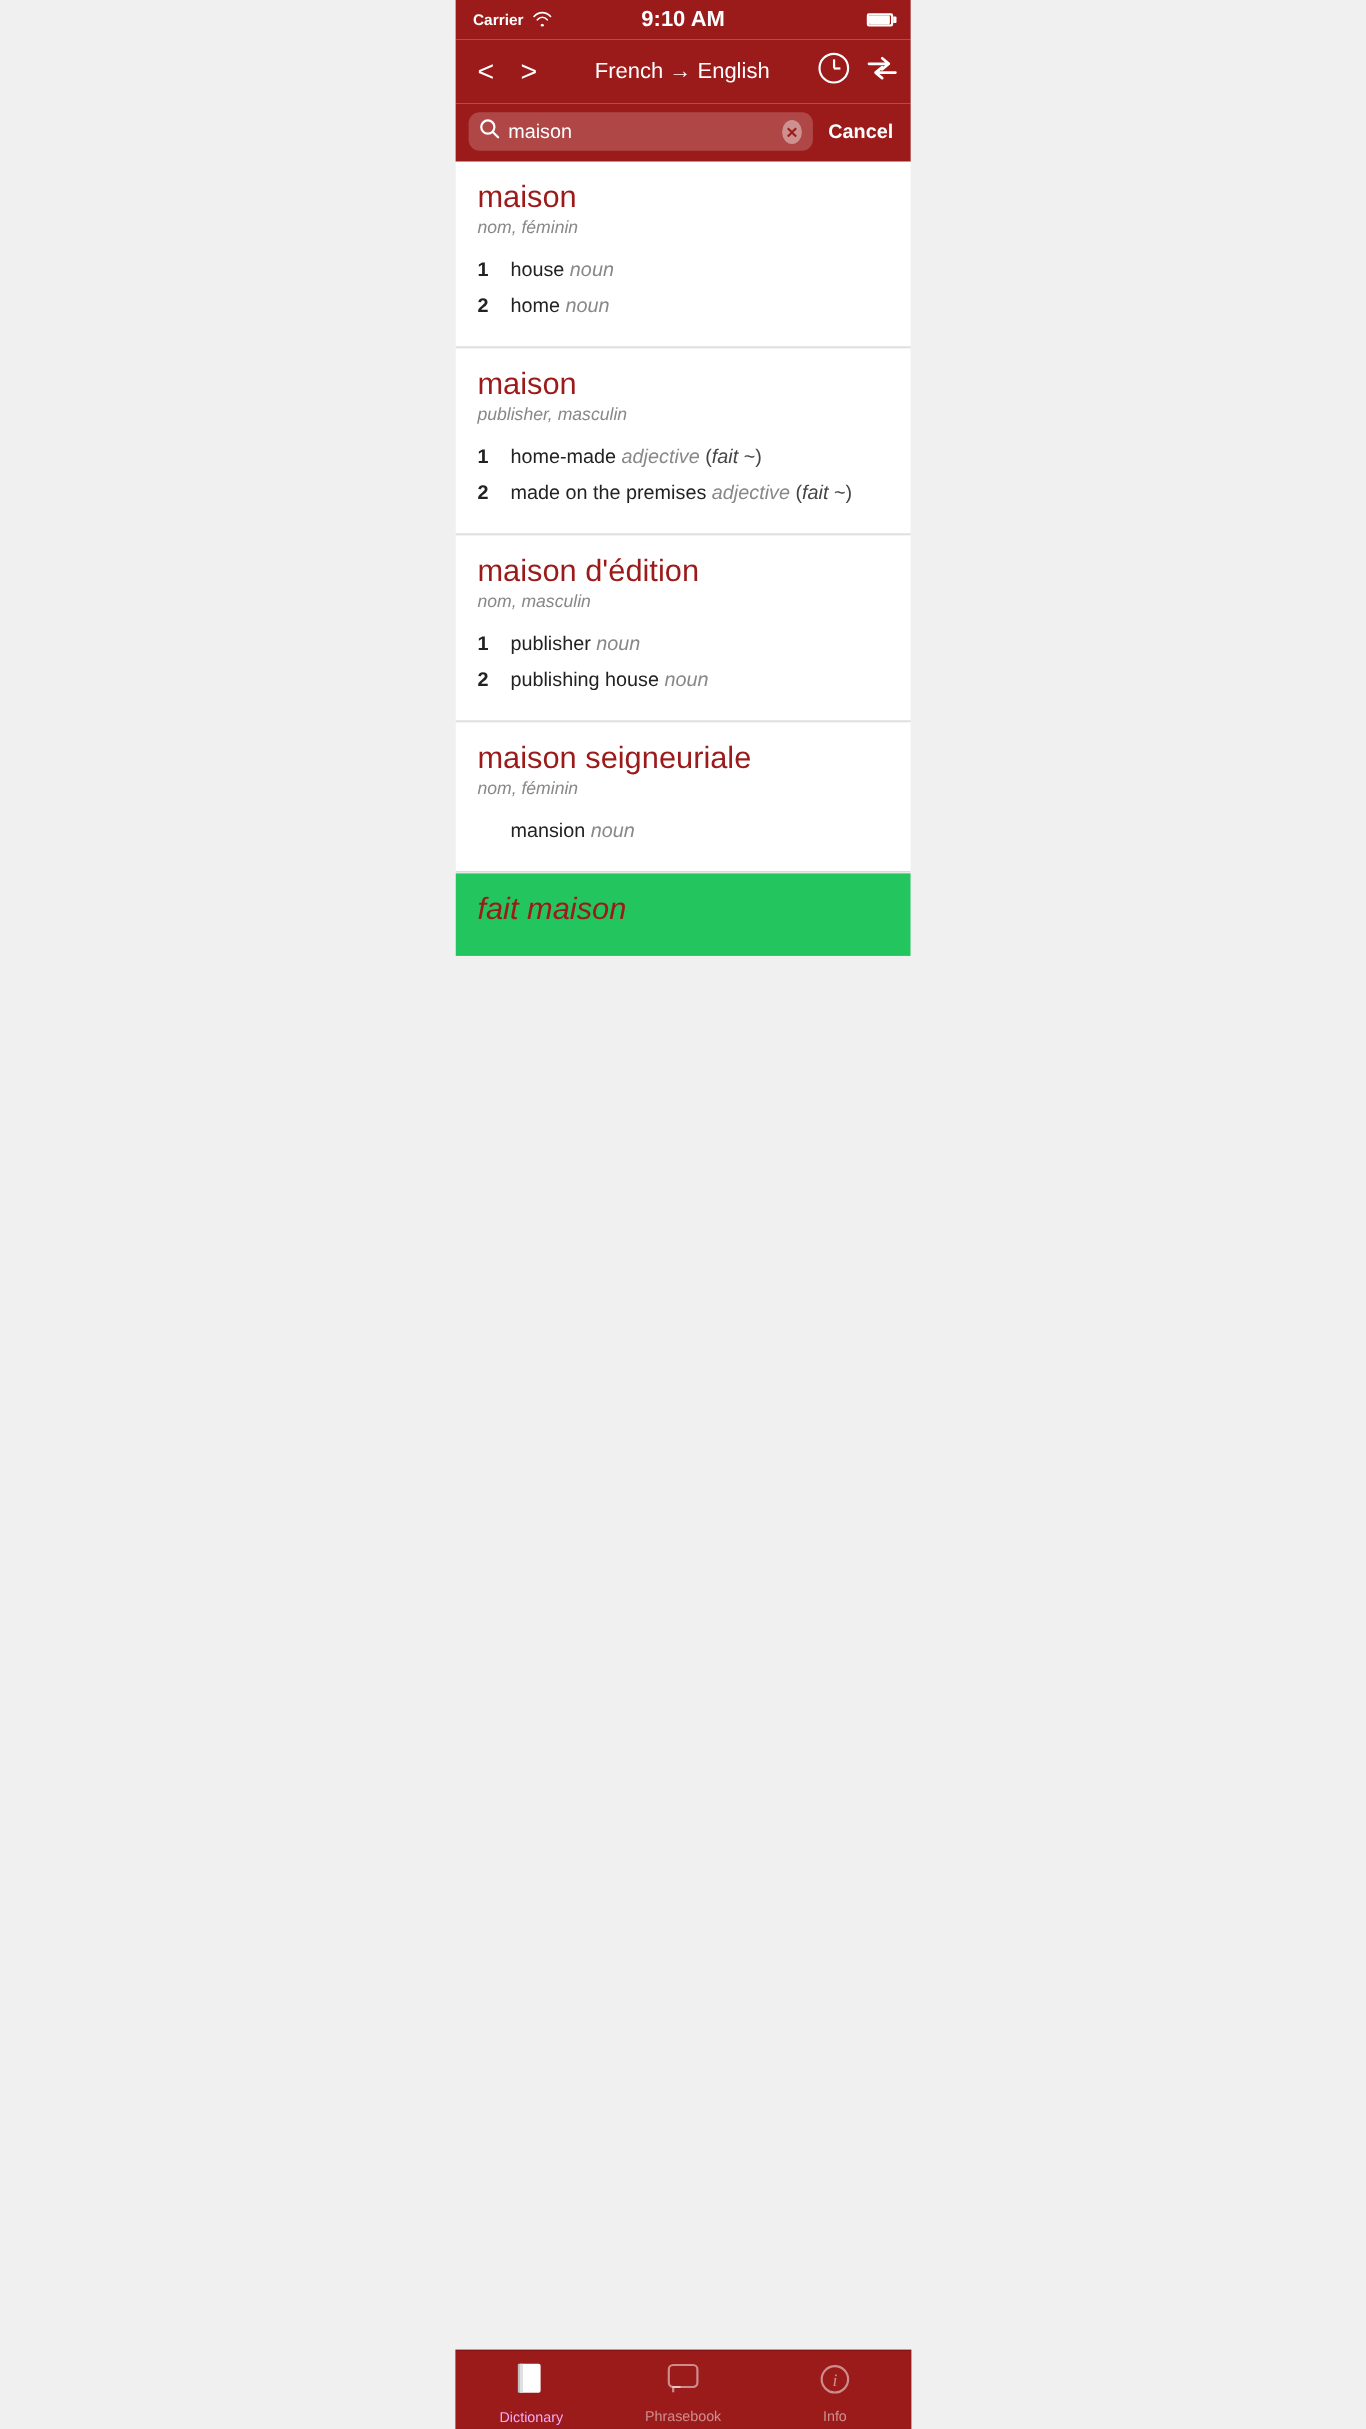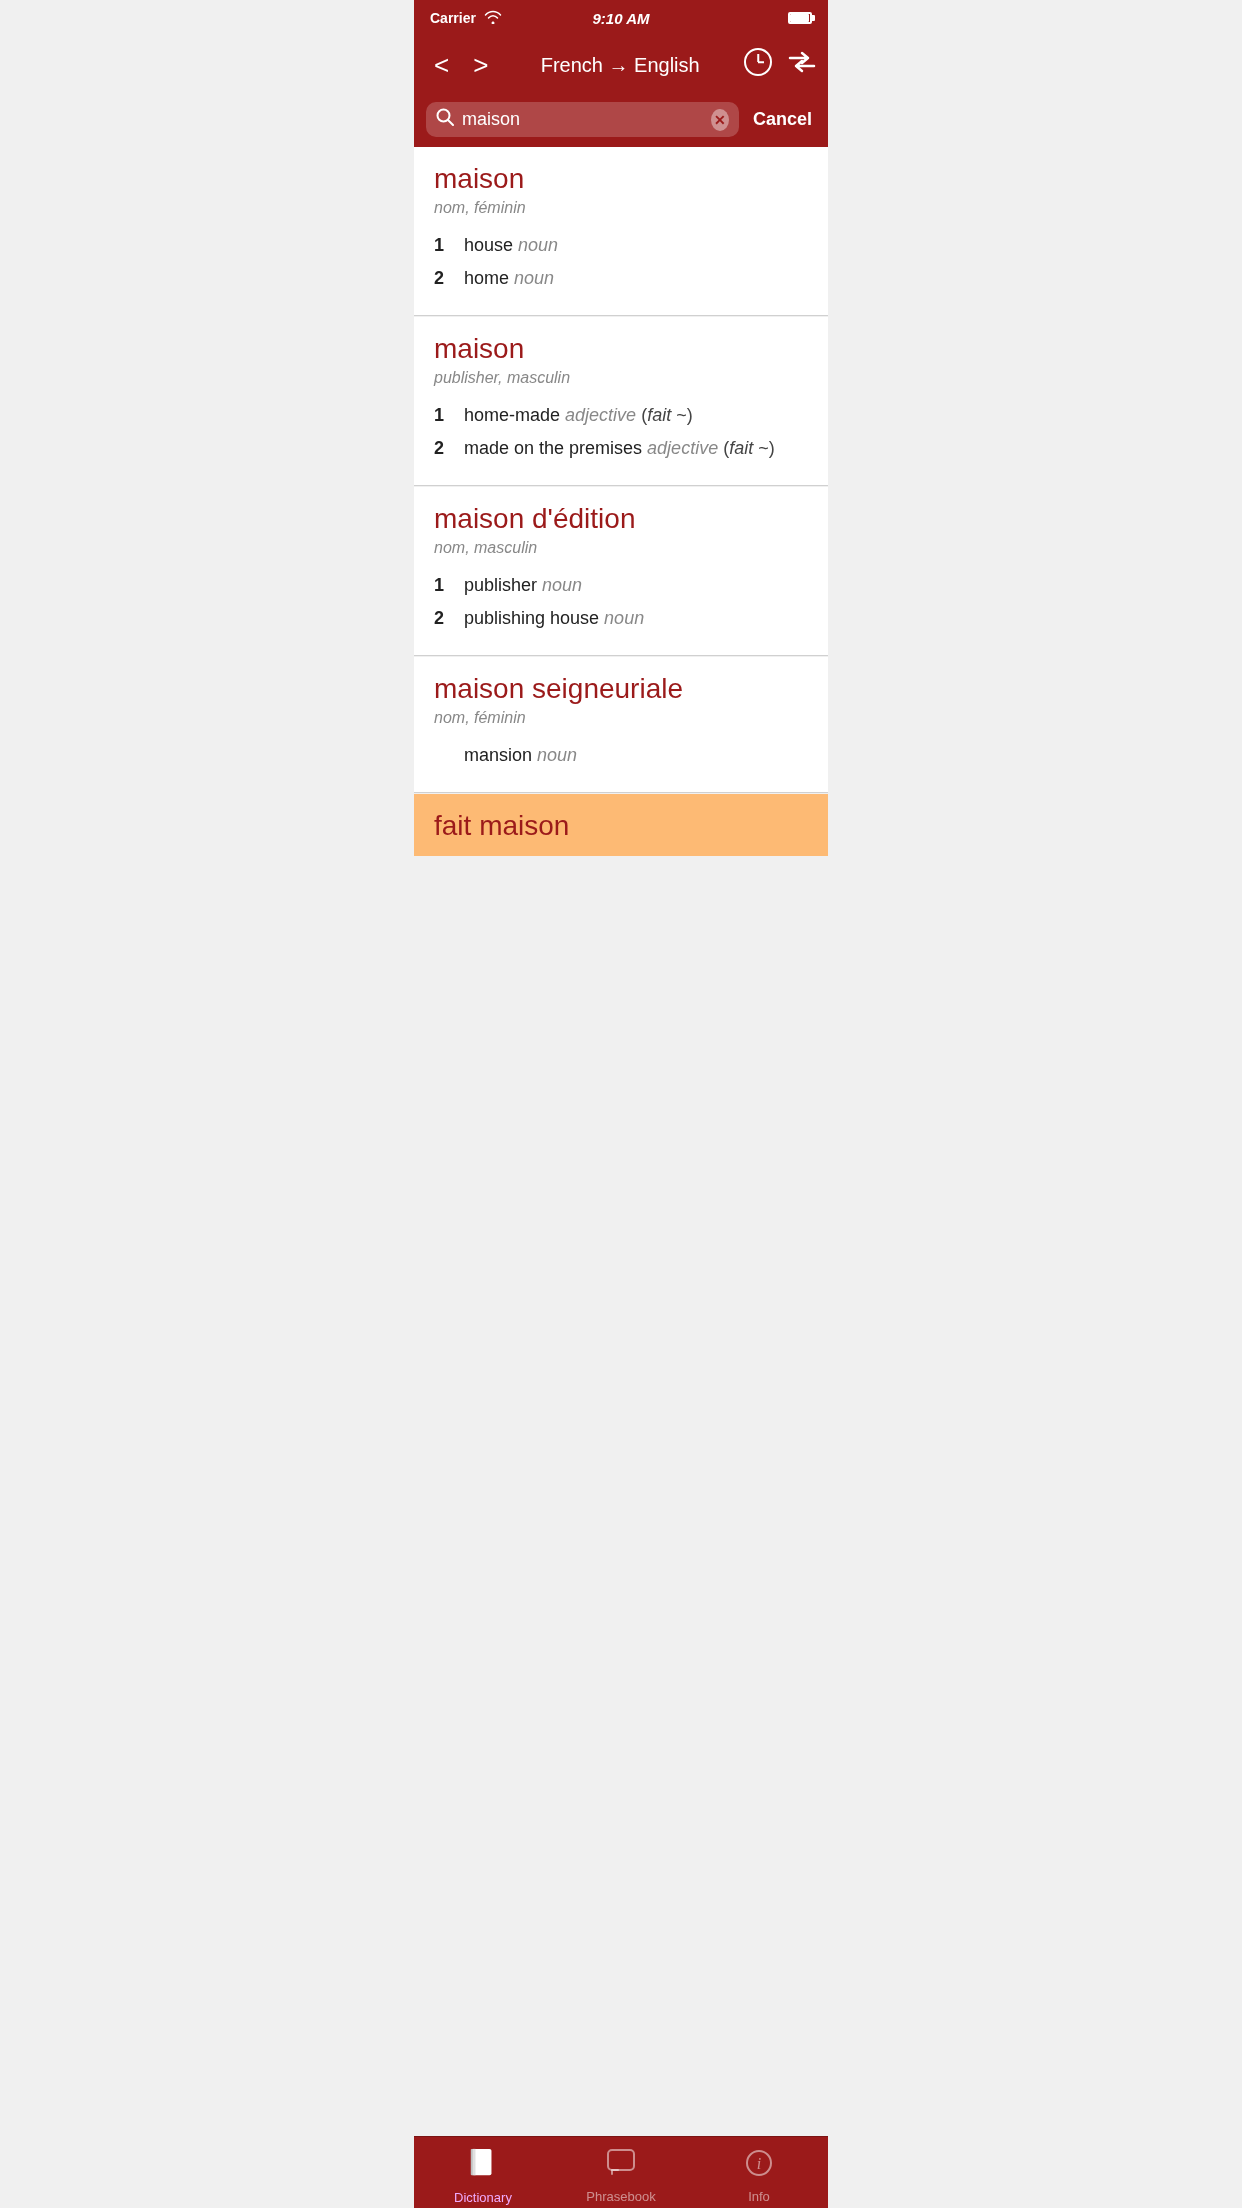--- a/index.html
+++ b/index.html
@@ -19,21 +19,21 @@
       color: white;
       display: flex;
       justify-content: space-between;
       align-items: center;
       padding: 6px 16px;
       font-size: 14px;
       font-weight: 600;
       height: 36px;
     }
     .status-left { display: flex; align-items: center; gap: 8px; }
-    .status-center { position: absolute; left: 50%; transform: translateX(-50%); font-size: 15px; font-style: italic; }
+    .status-center { position: absolute; left: 50%; transform: translateX(-50%); font-size: 20px; }
     .status-right { display: flex; align-items: center; gap: 6px; }
     .battery-icon {
       width: 24px; height: 12px;
       border: 2px solid white;
       border-radius: 2px;
       position: relative;
       display: inline-block;
     }
     .battery-icon::after {
       content: '';
@@ -255,22 +255,23 @@
     .chat-svg { width: 30px; height: 30px; }
     
     .info-svg { width: 28px; height: 30px; }
 
     .scroll-area {
       padding-bottom: 80px;
     }
 
     
     .entry-partial {
-      background: #fdba74;
-      padding: 16px 20px 10px;
+      background: #22c55e;
+      padding: 16px 20px 23px;
+      font-style: italic;
     }
   </style>
 </head>
 <body>
 
 <div class="status-bar">
   <div class="status-left">
     <span>Carrier</span>
     <span>
       <svg width="18" height="14" viewBox="0 0 18 14" fill="white">

